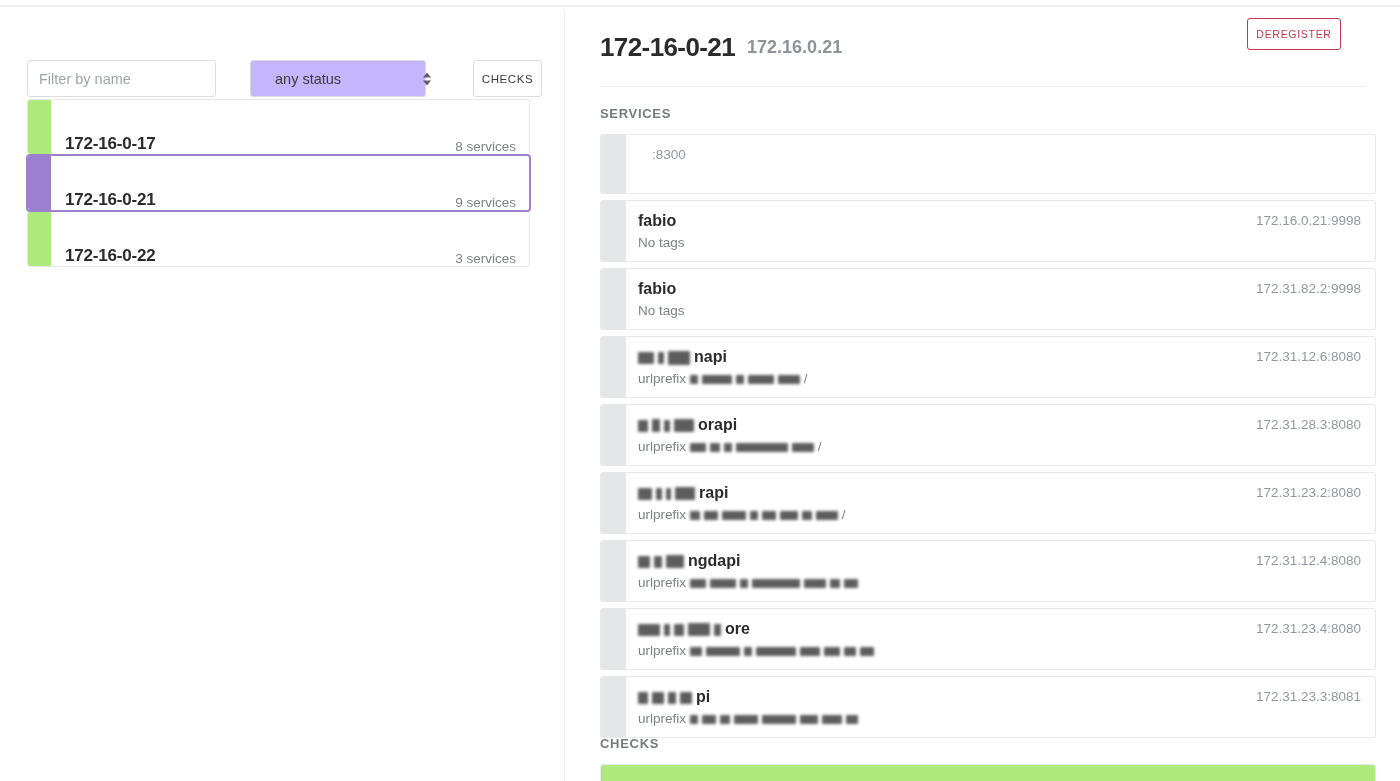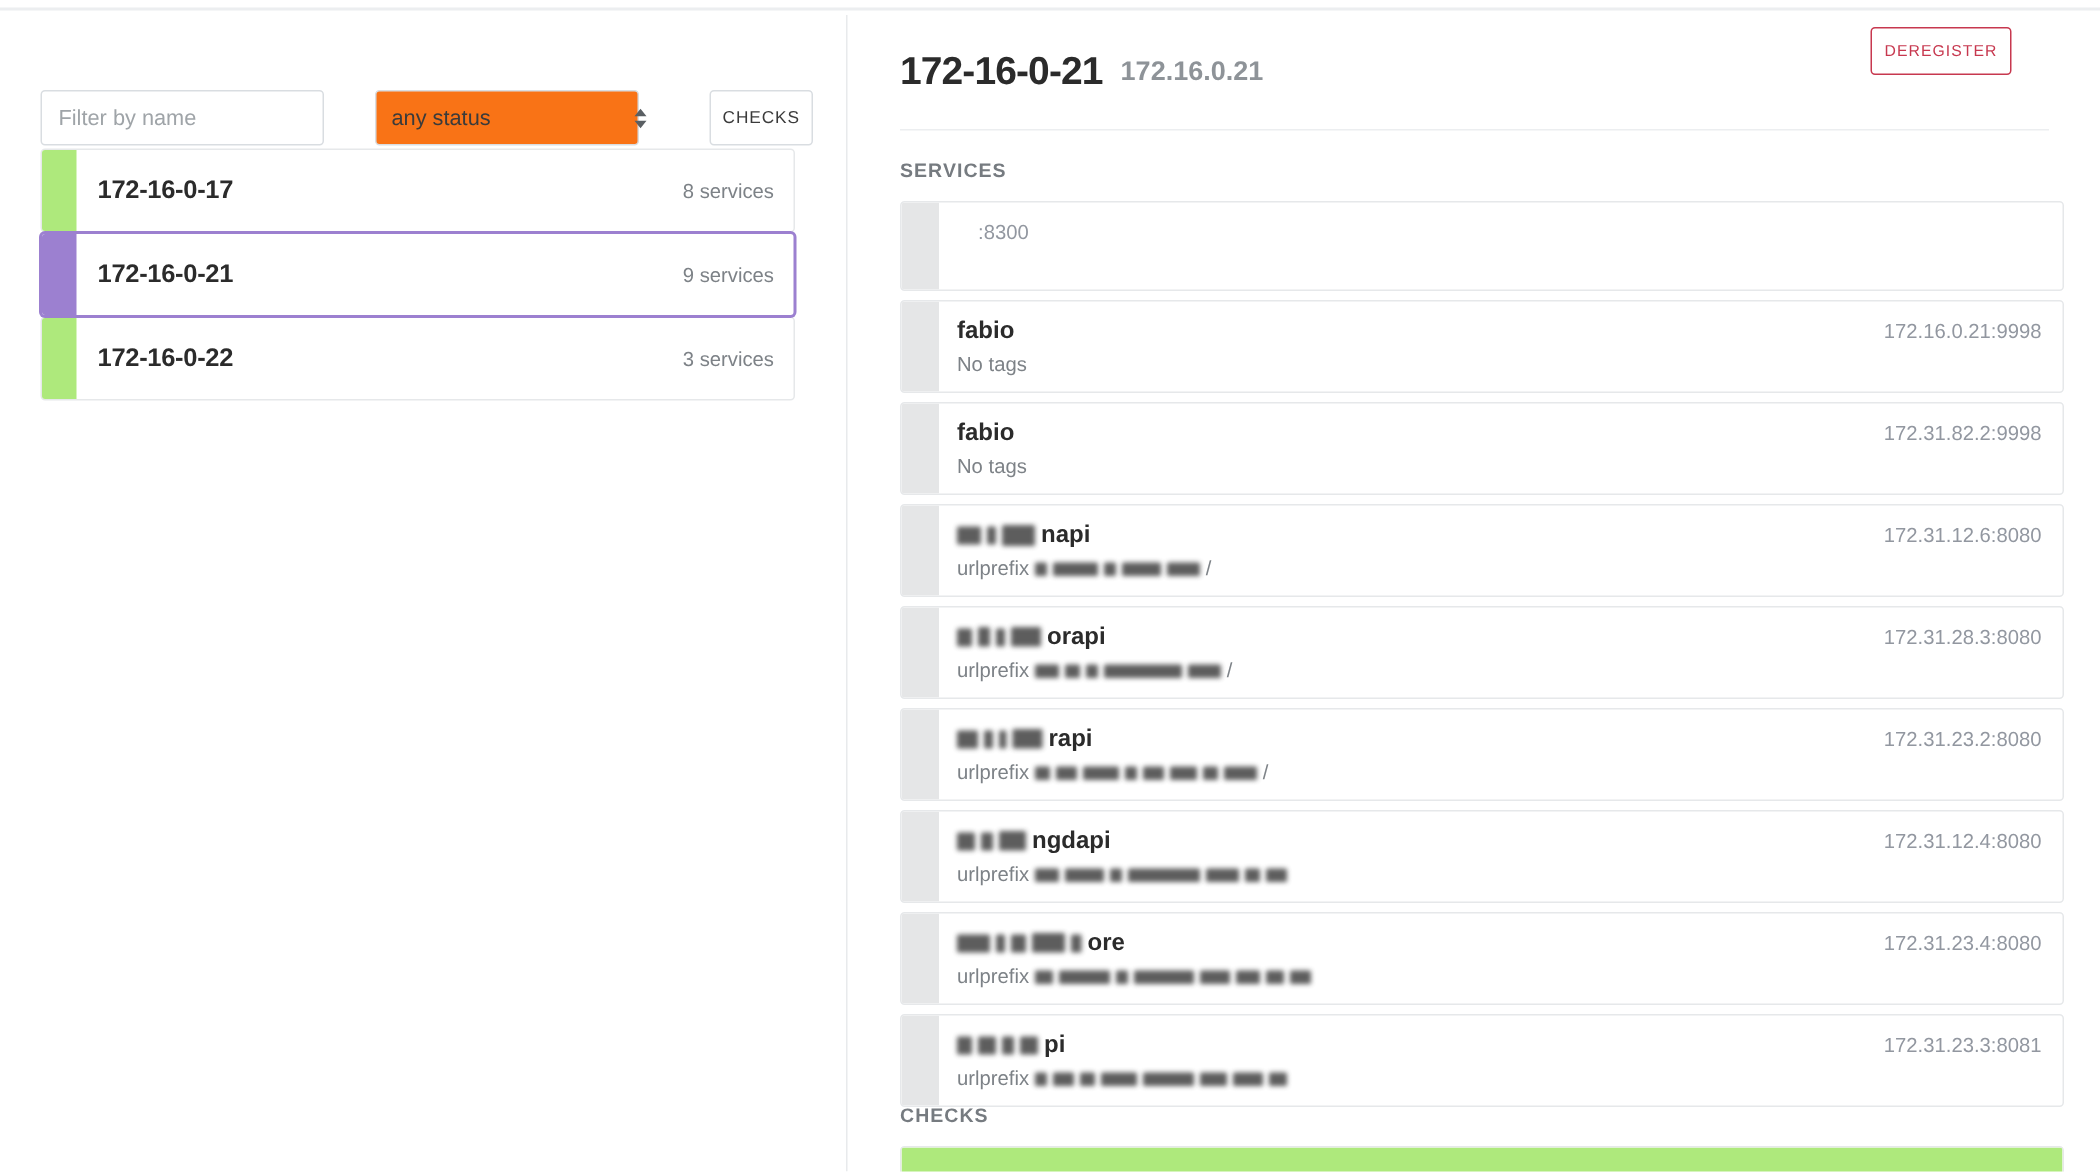--- a/index.html
+++ b/index.html
@@ -37,24 +37,24 @@
     font-size: 14.5px; color: #3b3b3b;
     background: #fff; outline: none;
   }
   .filter-input::placeholder { color: #9fa4a8; }
   .status-select-wrap {
     position: relative; width: 189px; height: 37px;
   }
   .status-select {
     width: 176px; height: 37px;
     border: 1px solid #d9dde1; border-radius: 3px;
-    padding: 0 26px 0 10px;
+    padding: 0 26px 0 24px;
     font-family: "Liberation Sans", sans-serif;
     font-size: 14.5px; color: #3b3b3b;
-    background: #f97316; outline: none;
+    background: #c4b5fd; outline: none;
     -webkit-appearance: none; -moz-appearance: none; appearance: none;
     cursor: pointer;
   }
   .select-arrows {
     position: absolute; right: 8px; top: 50%; transform: translateY(-50%);
     display: flex; flex-direction: column; align-items: center;
     gap: 3px; pointer-events: none;
   }
   .tri-up, .tri-down {
     width: 0; height: 0;
@@ -71,21 +71,21 @@
     font-size: 11.5px; letter-spacing: 0.6px; font-weight: 400;
     color: #3b3b3b;
   }
 
   .node-list {
     position: absolute; left: 27px; top: 89px; width: 503px;
   }
   .node-item {
     position: relative;
     height: 56px; margin-bottom: 0;
-    display: flex; align-items: center;
+    display: flex; align-items: flex-end;
     border: 1px solid #e6e8ea;
     border-radius: 3px;
     background: #fff;
     cursor: pointer;
     overflow: hidden;
   }
   .node-item + .node-item { margin-top: 0px; }
   .node-item.selected {
     border: 1px solid #9c80d0;
     box-shadow: 0 0 0 1px #9c80d0;

